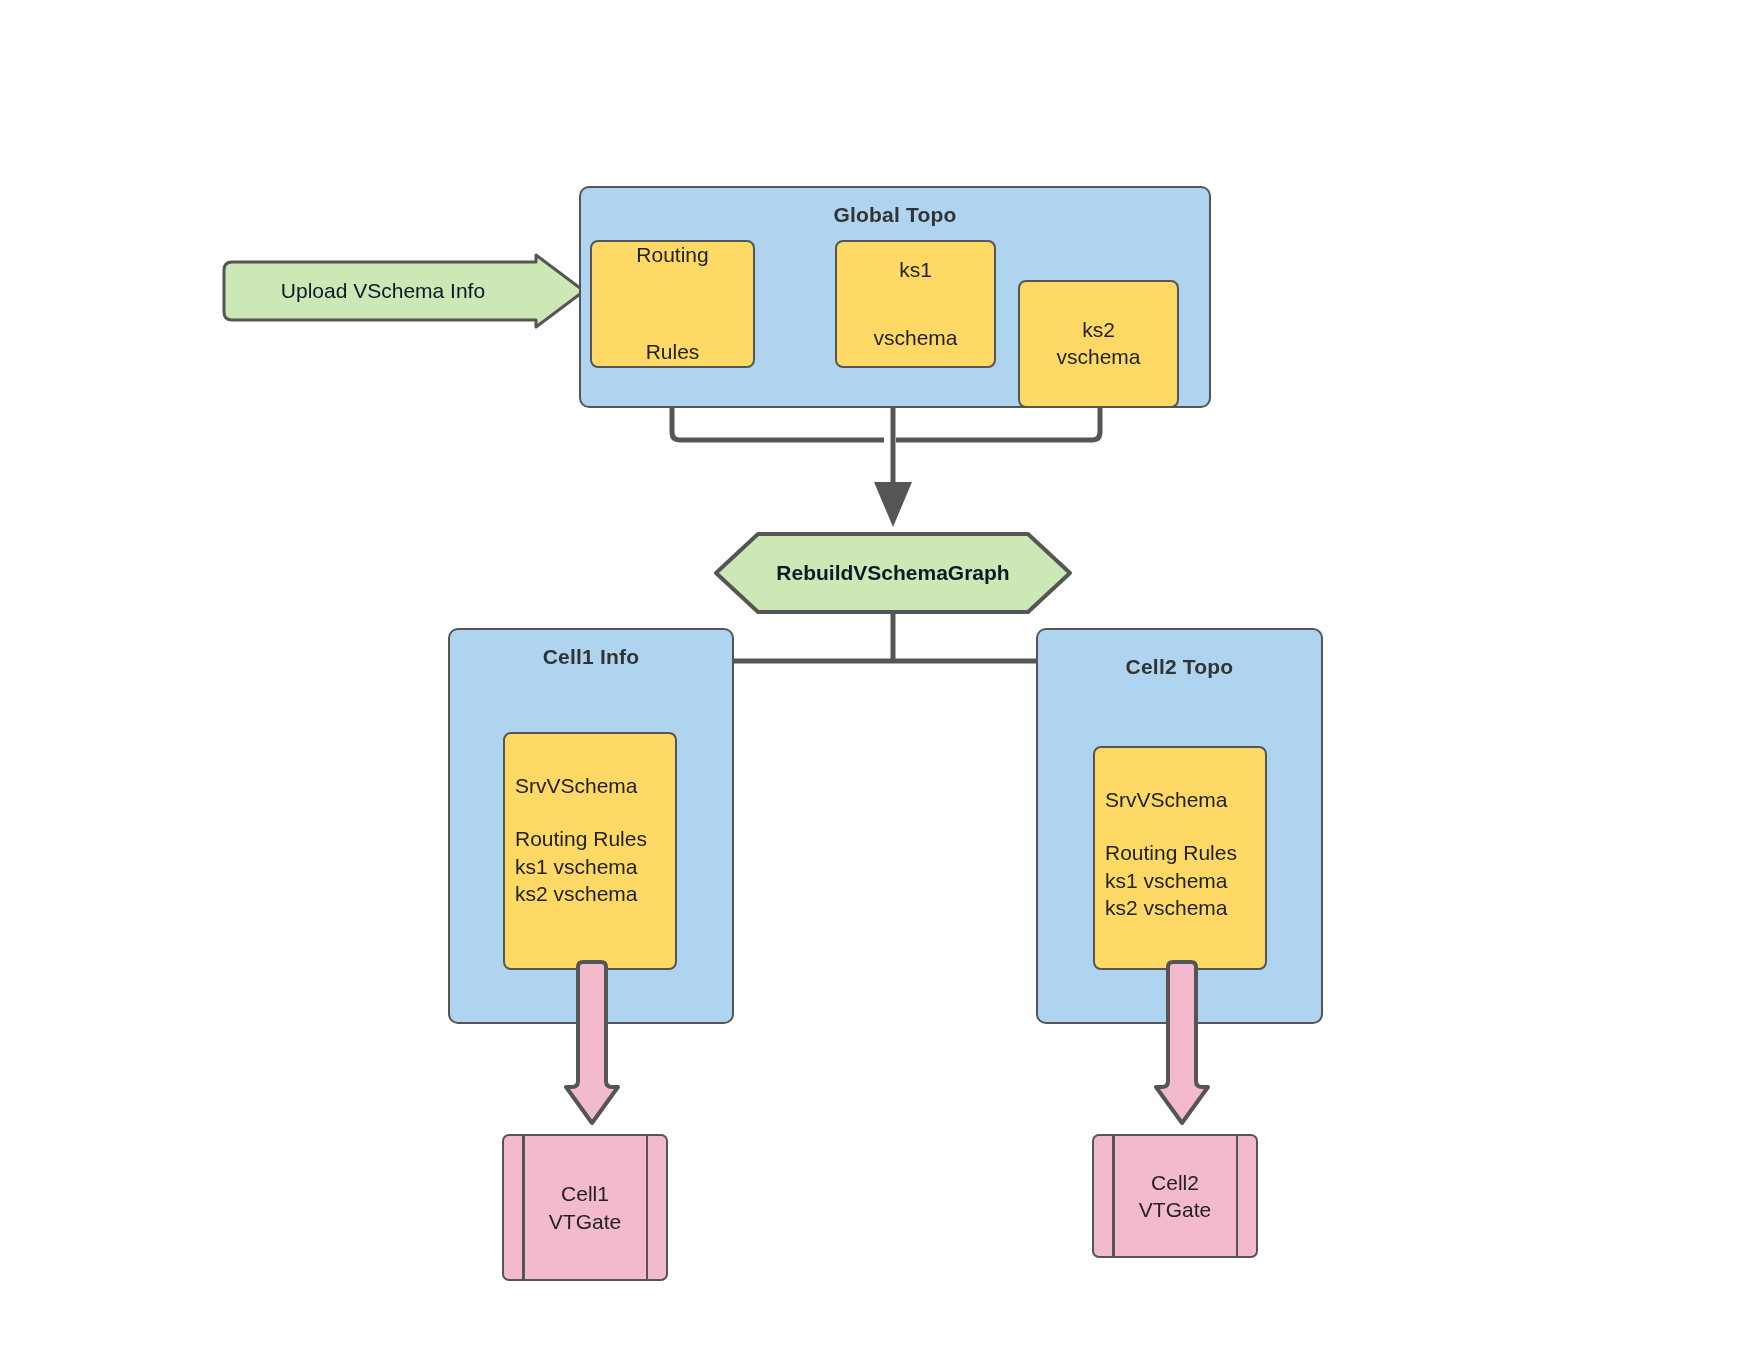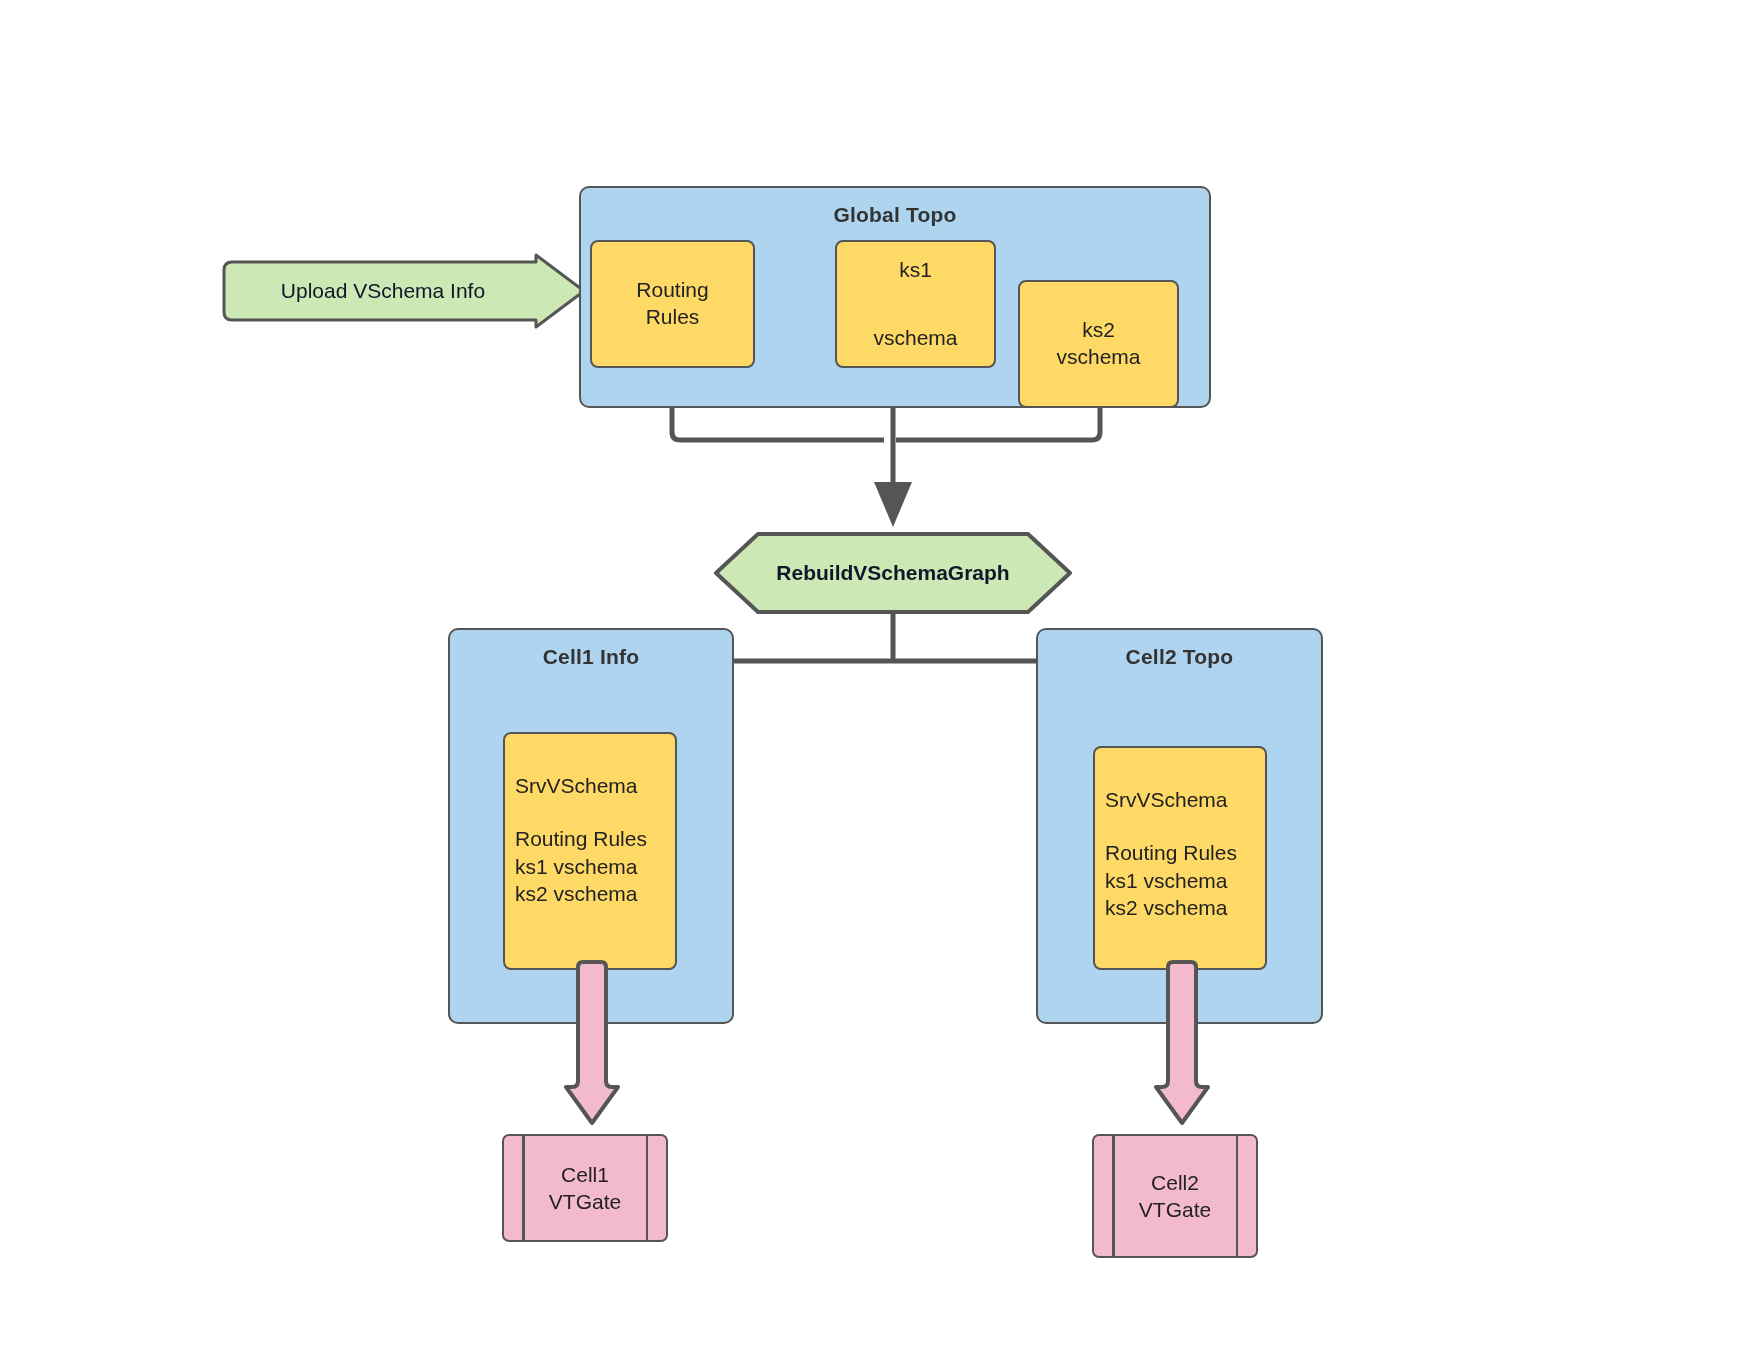--- a/index.html
+++ b/index.html
@@ -141,21 +141,21 @@
 
   <svg class="shape" style="left:218px; top:252px; width:372px; height:78px;" viewBox="0 0 372 78">
     <path d="M6,18 Q6,10 14,10 L318,10 L318,3 L366,39 L318,75 L318,68 L14,68 Q6,68 6,60 Z" fill="#cce8b5" stroke="#555555" stroke-width="3" stroke-linejoin="round"></path>
   </svg>
   <div class="green-arrow-label" style="left:218px; top:279px; width:330px; text-align:center;">Upload VSchema Info</div>
 
   <div class="topo-box abs" style="left:579px; top:186px; width:632px; height:222px;">
     <div class="topo-title" style="top:15px;">Global Topo</div>
   </div>
 
-  <div class="ybox abs" style="left:590px; top:240px; width:165px; height:128px;">
+  <div class="ybox abs" style="left:590px; top:240px; width:165px; height:128px;justify-content:space-between;">
     <span>Routing</span>
     <span>Rules</span>
   </div>
 
   <div class="ybox abs" style="left:835px; top:240px; width:161px; height:128px;gap:41px;">
     <span>ks1</span>
     <span>vschema</span>
   </div>
 
   <div class="ybox abs" style="left:1018px; top:240px; width:161px; height:128px;margin-top:40px;">
@@ -177,31 +177,31 @@
     <div class="gap"></div>
     <div>Routing Rules</div>
     <div>ks1 vschema</div>
     <div>ks2 vschema</div>
   </div>
 
   <svg class="shape" style="left:556px; top:963px; width:72px; height:166px;" viewBox="0 0 72 166">
     <path d="M22,4 Q22,-1 27,-1 L45,-1 Q50,-1 50,4 L50,118 Q50,124 56,124 L62,124 L36,160 L10,124 L16,124 Q22,124 22,118 Z" fill="#f3b9cd" stroke="#555555" stroke-width="4" stroke-linejoin="round"></path>
   </svg>
 
-  <div class="vtgate abs" style="left:502px; top:1134px; width:166px; height:108px;">
+  <div class="vtgate abs" style="left:502px; top:1134px; width:166px; height:147px;">
     <span class="bar" style="left:18px;"></span>
     <span class="bar" style="right:18px;"></span>
     <div>
       <div>Cell1</div>
       <div>VTGate</div>
     </div>
   </div>
 
   <div class="topo-box abs" style="left:1036px; top:628px; width:287px; height:396px;">
-    <div class="topo-title" style="top:15px;">Cell2 Topo</div>
+    <div class="topo-title" style="top:25px;">Cell2 Topo</div>
   </div>
 
   <div class="ybox-left abs" style="left:1093px; top:746px; width:174px; height:224px;">
     <div>SrvVSchema</div>
     <div class="gap"></div>
     <div>Routing Rules</div>
     <div>ks1 vschema</div>
     <div>ks2 vschema</div>
   </div>
 

